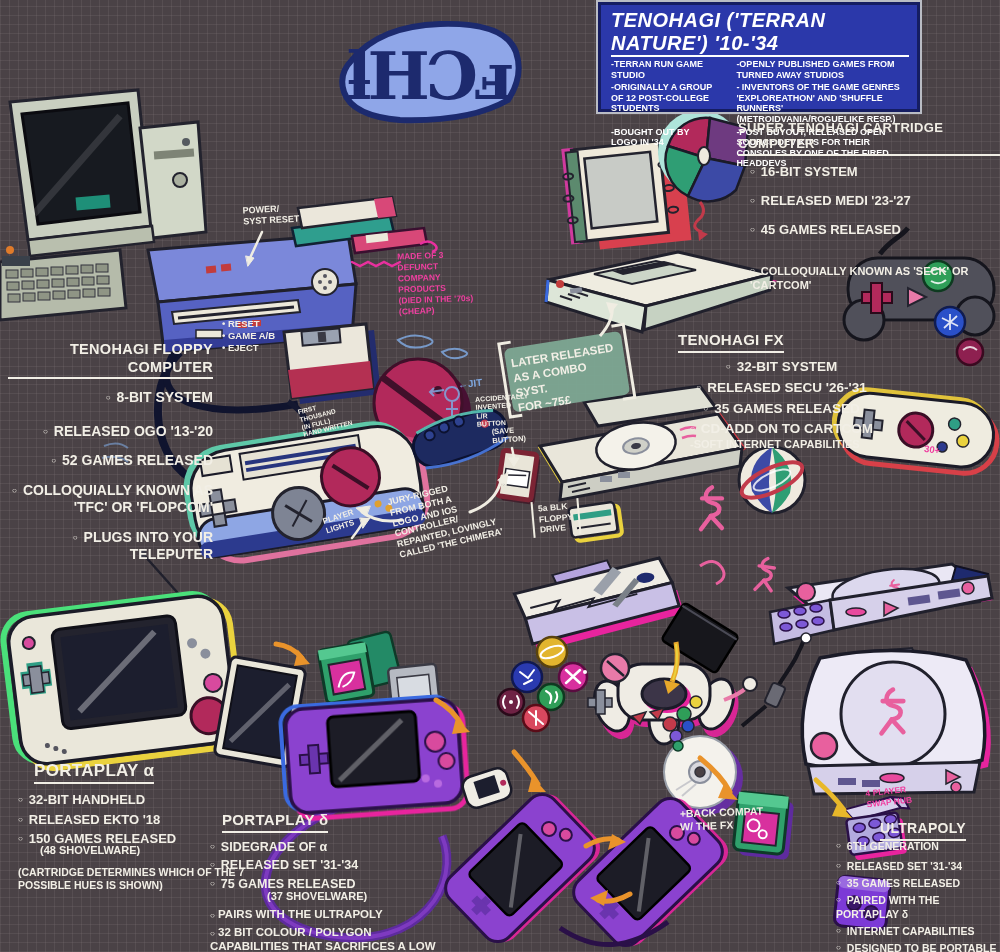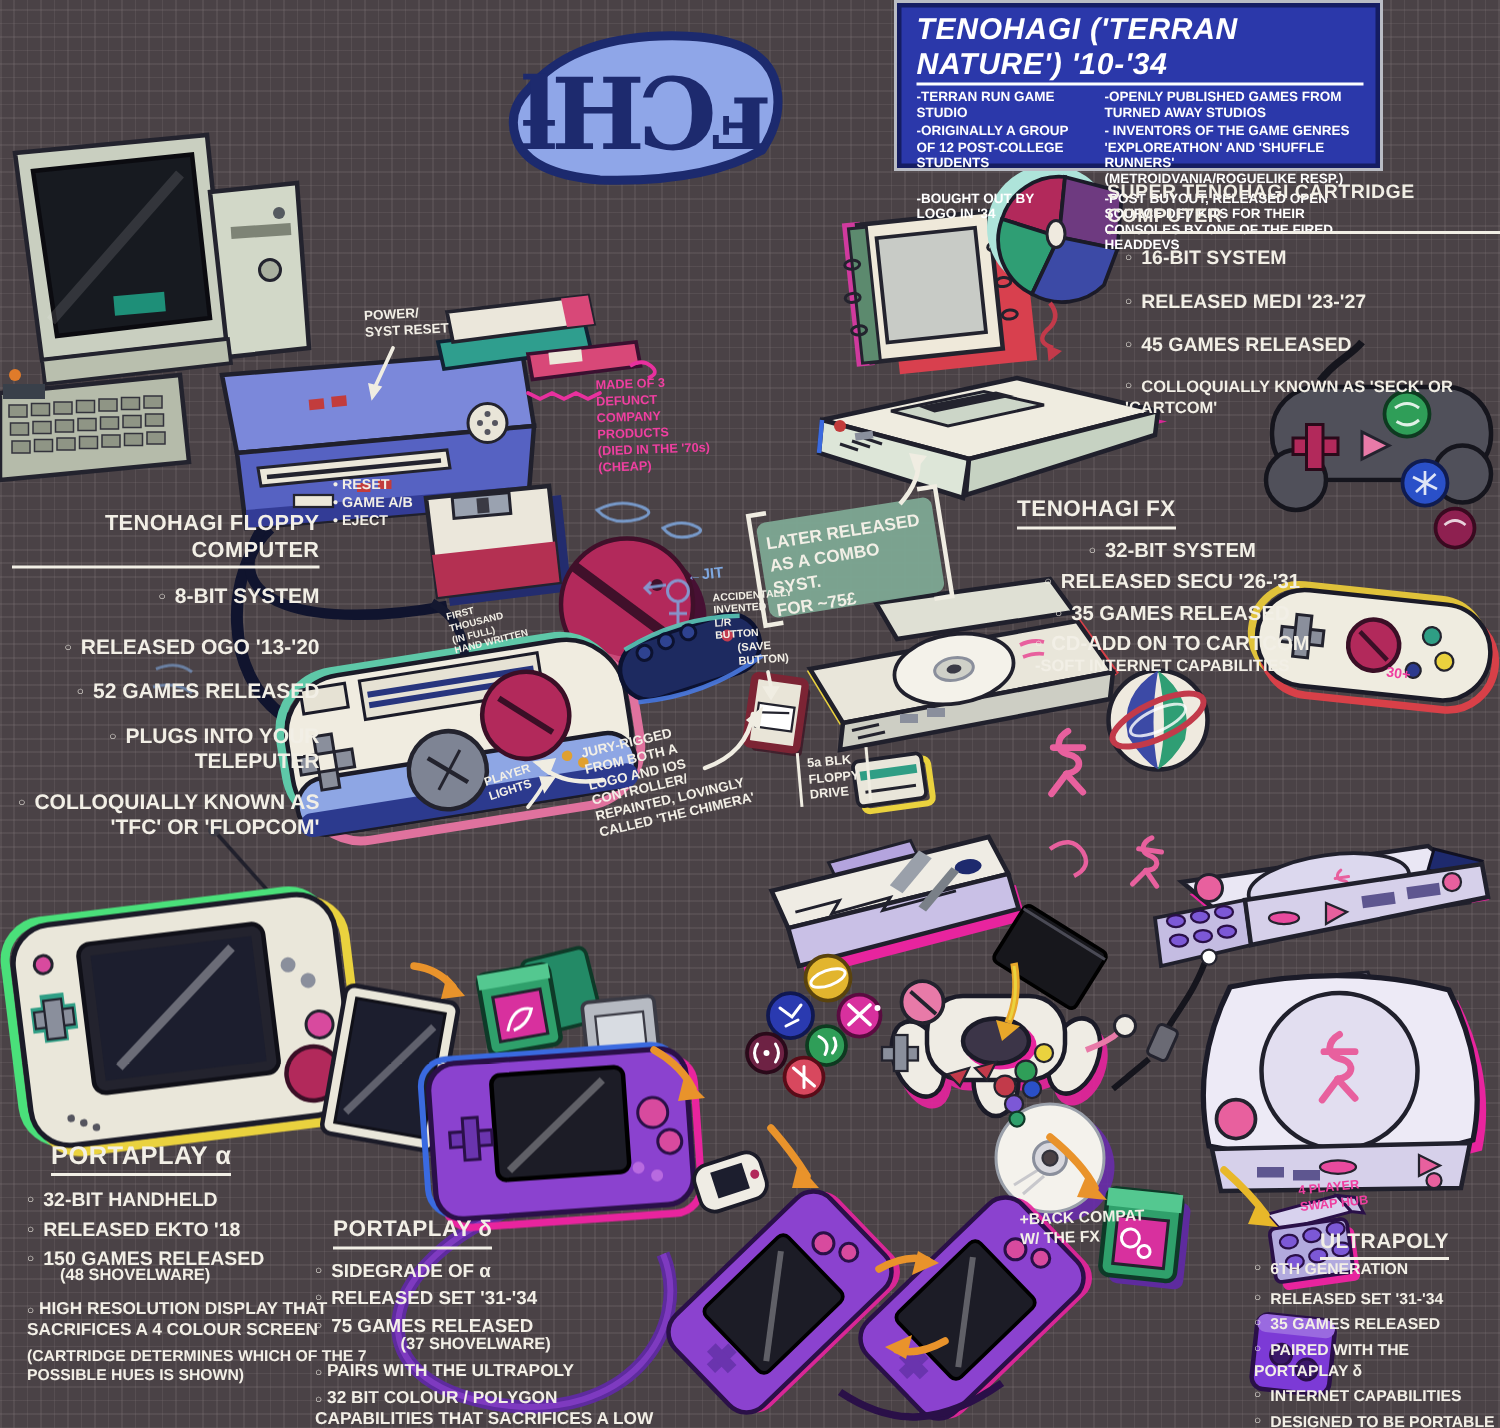--- a/index.html
+++ b/index.html
@@ -607,31 +607,31 @@
     <div class="cr">-POST BUYOUT, RELEASED OPEN SOURCE DEV KITS FOR THEIR CONSOLES BY ONE OF THE FIRED HEADDEVS</div>
   </div>
 </div>
 
 <div class="abs hand" style="left:8px;top:340px;width:205px;text-align:right;">
   <div class="htitle" style="font-size:14.5px;">TENOHAGI FLOPPY COMPUTER</div>
   <ul class="hlist" style="font-size:14px;margin-top:10px;">
     <li style="margin-bottom:16px;">8-BIT SYSTEM</li>
     <li style="margin-bottom:12px;">RELEASED OGO '13-'20</li>
     <li style="margin-bottom:12px;">52 GAMES RELEASED</li>
+    <li style="margin-bottom:12px;">COLLOQUIALLY KNOWN AS 'TFC' OR 'FLOPCOM'</li>
     <li>PLUGS INTO YOUR TELEPUTER</li>
-    <li style="margin-bottom:12px;">COLLOQUIALLY KNOWN AS 'TFC' OR 'FLOPCOM'</li>
   </ul>
 </div>
 
 <div class="abs hand" style="left:738px;top:120px;width:262px;">
   <div class="htitle" style="font-size:13px;">SUPER TENOHAGI CARTRIDGE COMPUTER</div>
   <ul class="hlist" style="font-size:13px;margin-top:8px;padding-left:12px;">
     <li style="margin-bottom:13px;">16-BIT SYSTEM</li>
     <li style="margin-bottom:13px;">RELEASED MEDI '23-'27</li>
-    <li style="margin-bottom:14px;">45 GAMES RELEASED</li>
+    <li style="margin-bottom:27px;">45 GAMES RELEASED</li>
     <li style="font-size:11px;">COLLOQUIALLY KNOWN AS 'SECK' OR 'CARTCOM'</li>
   </ul>
 </div>
 
 <div class="abs hand" style="left:664px;top:330px;width:235px;">
   <div class="htitle" style="font-size:15px;margin-left:14px;">TENOHAGI FX</div>
   <ul class="hlist" style="font-size:13.5px;margin-top:6px;text-align:center;">
     <li style="margin-bottom:4px;">32-BIT SYSTEM</li>
     <li style="margin-bottom:4px;">RELEASED SECU '26-'31</li>
     <li style="margin-bottom:4px;">35 GAMES RELEASED</li>
@@ -641,21 +641,20 @@
 </div>
 
 <div class="abs hand" style="left:18px;top:760px;width:240px;">
   <div class="htitle" style="font-size:17px;margin-left:16px;">PORTAPLAY α</div>
   <ul class="hlist" style="font-size:13px;margin-top:8px;">
     <li style="margin-bottom:3px;">32-BIT HANDHELD</li>
     <li style="margin-bottom:3px;">RELEASED EKTO '18</li>
     <li style="margin-bottom:1px;">150 GAMES RELEASED</li>
   </ul>
   <div class="note" style="font-size:11px;">(48 SHOVELWARE)</div>
-  <div style="font-size:11.5px;"><span style="font-size:8px;">○</span> <span>HIGH RESOLUTION DISPLAY THAT SACRIFICES A 4 COLOUR SCREEN</span></div>
   <div style="font-size:10.5px;margin-top:3px;">(CARTRIDGE DETERMINES WHICH OF THE 7 POSSIBLE HUES IS SHOWN)</div>
 </div>
 
 <div class="abs hand" style="left:210px;top:810px;width:228px;">
   <div class="htitle" style="font-size:15px;margin-left:12px;">PORTAPLAY δ</div>
   <ul class="hlist" style="font-size:12.5px;margin-top:7px;">
     <li style="margin-bottom:3px;">SIDEGRADE OF α</li>
     <li style="margin-bottom:3px;">RELEASED SET '31-'34</li>
     <li style="margin-bottom:1px;">75 GAMES RELEASED</li>
   </ul>

